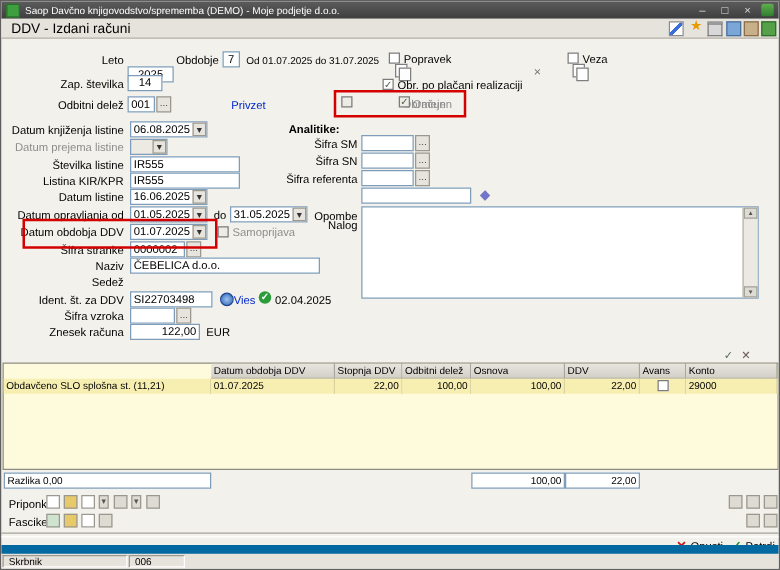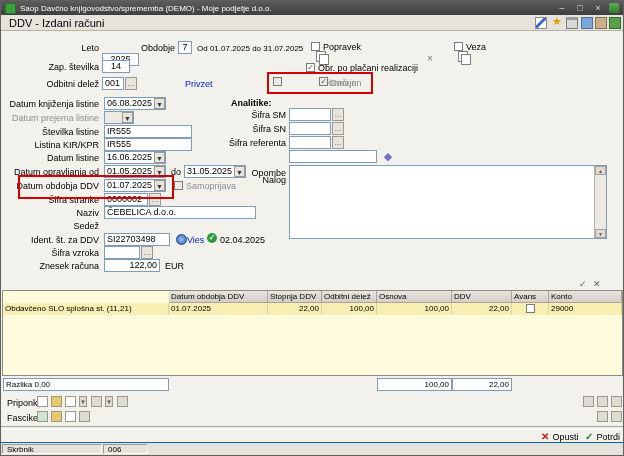--- a/index.html
+++ b/index.html
@@ -51,21 +51,21 @@
       border-bottom:1px solid #a8a59d;font-size:8px;line-height:11px;padding:0 2px;box-sizing:border-box;
       white-space:nowrap;overflow:hidden;}
   .gc{position:absolute;height:12px;background:#f7efb2;font-size:8px;line-height:12px;padding:0 2px;
       box-sizing:border-box;white-space:nowrap;overflow:hidden;border-right:1px solid #ddd3a0;}
   .tot{position:absolute;height:13px;background:#fff;border:1px solid #7f9db9;font-size:8px;line-height:11px;
        padding:0 2px;box-sizing:border-box;white-space:nowrap;overflow:hidden;}
   .flatbtn{position:absolute;height:13px;display:flex;align-items:center;gap:3px;font-size:9px;cursor:default;}
   .xred{color:#cc1111;font-weight:bold;font-size:10px;}
   .vgreen{color:#1e8f2a;font-weight:bold;font-size:10px;}
   .sep{position:absolute;left:0;right:0;height:2px;border-top:1px solid #a5a29a;border-bottom:1px solid #fff;}
-  .status{position:absolute;left:0;bottom:0;right:0;height:12px;background:#e6e3dc;border-top:1px solid #0369a1;}
+  .status{position:absolute;left:0;bottom:0;right:0;height:12px;background:#e6e3dc;border-top:7px solid #0369a1;}
   .scell{position:absolute;top:1px;height:10px;line-height:9px;font-size:8px;padding:0 4px;box-sizing:border-box;
          border:1px solid;border-color:#9b988f #fff #fff #9b988f;background:#e6e3dc;white-space:nowrap;overflow:hidden;}
   .viesglobe{position:absolute;width:9px;height:9px;border-radius:50%;background:radial-gradient(#9cc2ee,#2d62b8);border:1px solid #1d4690;}
   .okcheck{position:absolute;width:10px;height:10px;border-radius:50%;background:#2a9d3a;color:#fff;font-size:8px;
            line-height:10px;text-align:center;font-weight:bold;}
   .diamond{position:absolute;width:12px;height:12px;color:#7474c8;font-size:11px;line-height:12px;text-align:center;}
 </style>
 </head>
 <body>
 

